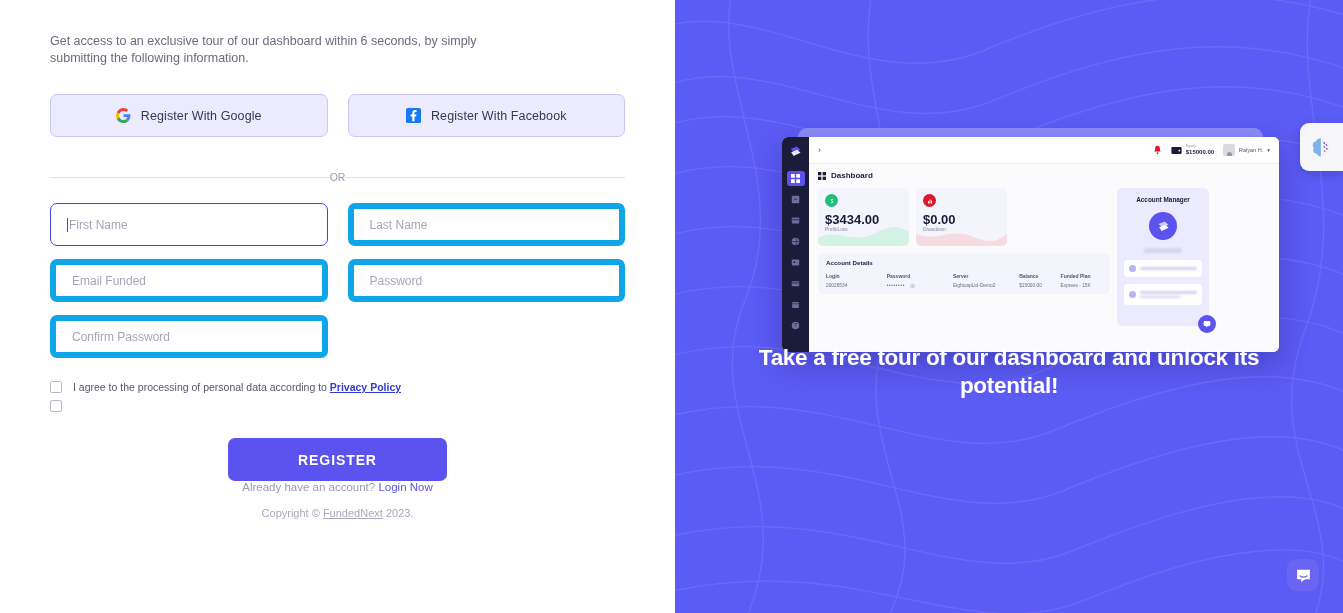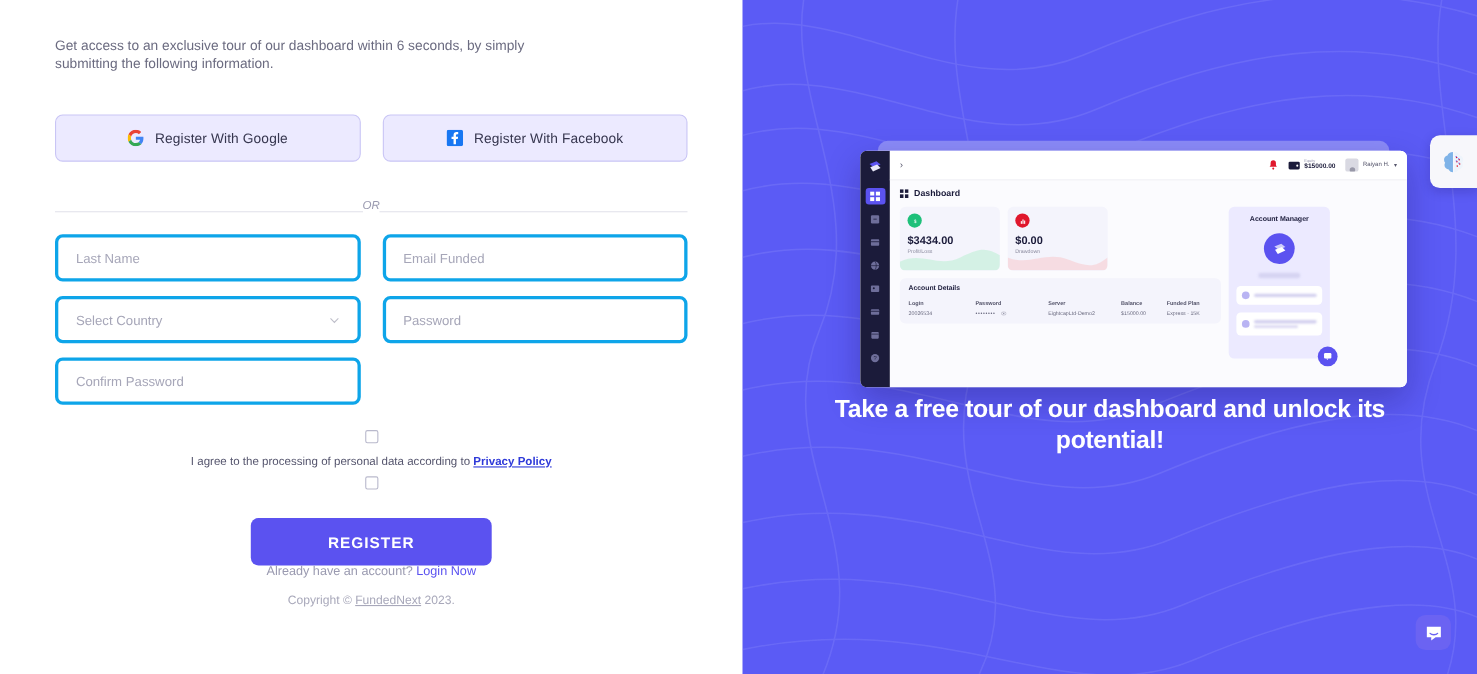--- a/index.html
+++ b/index.html
@@ -17,62 +17,62 @@
   }
   .title {
     font-size: 25px; font-weight: bold; color: #14142b;
     letter-spacing: -0.4px; margin-top: 6px;
   }
   .subtitle {
     margin-top: 11px; font-size: 12.5px; line-height: 17px;
     color: #6b6b80; max-width: 430px;
   }
 
-  .social-row { display: flex; gap: 20px; margin-top: 37px; }
+  .social-row { display: flex; gap: 20px; margin-top: 27px; }
   .social-btn {
     flex: 1; height: 43px; border: 1px solid #c9c5f5;
     background: #eceaff; border-radius: 7px;
     display: flex; align-items: center; justify-content: center;
     gap: 10px; cursor: pointer;
   }
   .social-btn span.lbl { font-size: 12.5px; color: #36364f; letter-spacing: .1px; }
 
   .g-icon { width: 15px; height: 15px; display: block; }
   .fb-icon { width: 15px; height: 15px; display: block; }
 
   .or-wrap {
-    display: flex; align-items: flex-end; 
-    margin-top: 34px; color: #9a9ab0; font-style: italic;
+    display: flex; align-items: center; 
+    margin-top: 34px; color: #9a9ab0;
   }
   .or-line { flex: 1; height: 1px; background: #e3e3ec; }
   .or-text { font-size: 10.5px; color: #9a9ab0; }
 
   .form-grid {
     display: grid; grid-template-columns: 1fr 1fr;
     gap: 13px 20px; margin-top: 20px;
   }
   .field {
-    height: 43px; border: 3px solid #0ea5e9; border-radius: 7px;
+    height: 43px; border: 6px solid #0ea5e9; border-radius: 7px;
     display: flex; align-items: center; padding: 0 16px;
     font-size: 12px; color: #a6a6b8; background: #fff;
     position: relative; cursor: text;
   }
   .field.focused { border: 1.6px solid #4b3fe4; }
   .field.focused .caret {
     display: inline-block; width: 1px; height: 14px;
     background: #55556b; margin-right: 1px;
     vertical-align: middle;
   }
   .caret { display: none; }
   .field.select { cursor: pointer; justify-content: space-between; }
   .chev { width: 10px; height: 10px; opacity: .55; }
 
   .checks { margin-top: 23px; }
   .check-row {
-    display: flex; align-items: center; gap: 11px; margin-bottom: 7px; flex-direction: column;
+    display: flex; align-items: center; gap: 11px; margin-bottom: 7px;
   }
   .box {
     width: 12px; height: 12px; border: 1px solid #b9b9cc;
     border-radius: 2px; background: #fff; flex: none; cursor: pointer;
   }
   .check-lbl { font-size: 10.5px; color: #56566e; }
   .pp-link { color: #2f3ad9; text-decoration: underline; font-weight: bold; cursor: pointer; }
 
   .register-btn {
     display: block; width: 219px; height: 43px; margin: 26px auto 0 auto;
@@ -149,21 +149,21 @@
   .cards-row { display: flex; gap: 7px; }
   .stat-card {
     width: 91px; height: 58px; border-radius: 5px; padding: 6px 7px;
     position: relative; overflow: hidden; background: #f4f4fc;
   }
   .stat-ico {
     width: 13px; height: 13px; border-radius: 50%; display: flex;
     align-items: center; justify-content: center; margin-bottom: 7px;
   }
   .stat-ico svg { width: 6px; height: 6px; }
-  .stat-val { font-size: 10px; font-weight: bold; color: #1b1b3a; line-height: 11px; }
+  .stat-val { font-size: 13px; font-weight: bold; color: #1b1b3a; line-height: 11px; }
   .stat-lbl { font-size: 4.8px; color: #8a8a9e; margin-top: 2px; }
   .wave { position: absolute; left: 0; bottom: 0; width: 100%; height: 22px; }
 
   .am-card {
     width: 92px; height: 138px; border-radius: 5px; background: #eceaff;
     padding: 8px 7px; text-align: center; position: relative;
   }
   .am-title { font-size: 6.4px; font-weight: bold; color: #1b1b3a; }
   .am-logo {
     width: 28px; height: 28px; border-radius: 50%; background: #5b52f0;
@@ -198,21 +198,21 @@
   .eye { width: 5px; height: 4px; display: inline-block; vertical-align: middle; margin-left: 4px; }
 
   .chat-mini {
     position: absolute; right: -7px; bottom: -7px; width: 18px; height: 18px;
     border-radius: 50%; background: #5b52f0;
     display: flex; align-items: center; justify-content: center;
   }
   .chat-mini svg { width: 8px; height: 8px; }
 
   .headline {
-    position: absolute; left: 0; right: 0; top: 358px;
+    position: absolute; left: 0; right: 0; top: 344px;
     text-align: center; color: #fff; font-size: 22.5px;
     font-weight: bold; line-height: 28px; letter-spacing: -0.3px;
     padding: 0 60px;
   }
 
   
   .brain-tab {
     position: absolute; right: 0; top: 123px; width: 43px; height: 48px;
     background: #f7f7fb; border-radius: 9px 0 0 9px;
     display: flex; align-items: center; justify-content: center;
@@ -253,31 +253,29 @@
       </div>
     </div>
 
     <div class="or-wrap">
       <div class="or-line"></div>
       <span class="or-text">OR</span>
       <div class="or-line"></div>
     </div>
 
     <div class="form-grid">
+      <div class="field focused">
+        <span class="caret"></span>
+          <span>First Name</span>
+      </div>
       <div class="field">
         <span>Last Name</span>
       </div>
       <div class="field">
         <span>Email Funded</span>
-      </div>
-      <div class="field select">
-        <span>Select Country</span>
-        <svg class="chev" viewBox="0 0 12 12">
-          <path d="M2 4.5L6 8.5L10 4.5" stroke="#8a8a9e" stroke-width="1.2" fill="none" stroke-linecap="round"></path>
-        </svg>
       </div>
       <div class="field">
         <span>Password</span>
       </div>
       <div class="field">
         <span>Confirm Password</span>
       </div>
     </div>
 
     <div class="checks">

